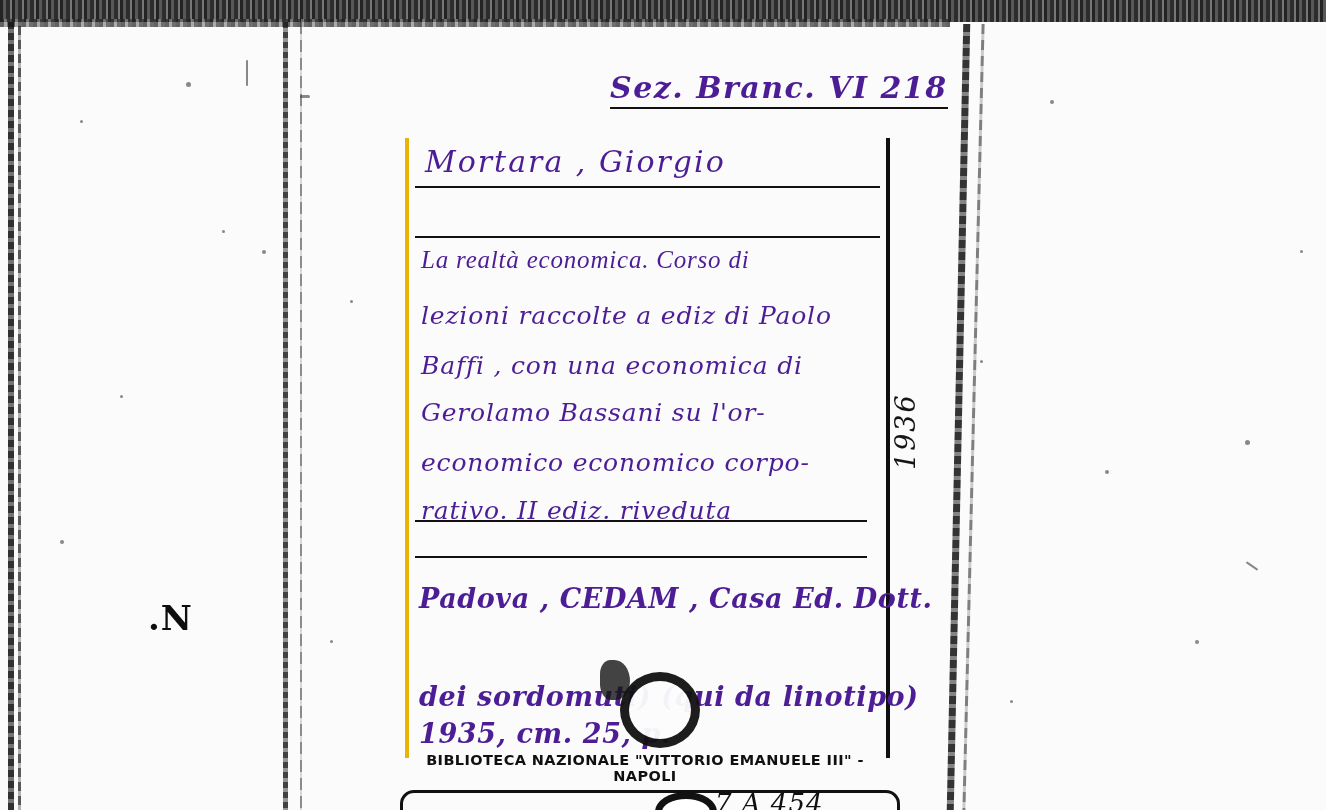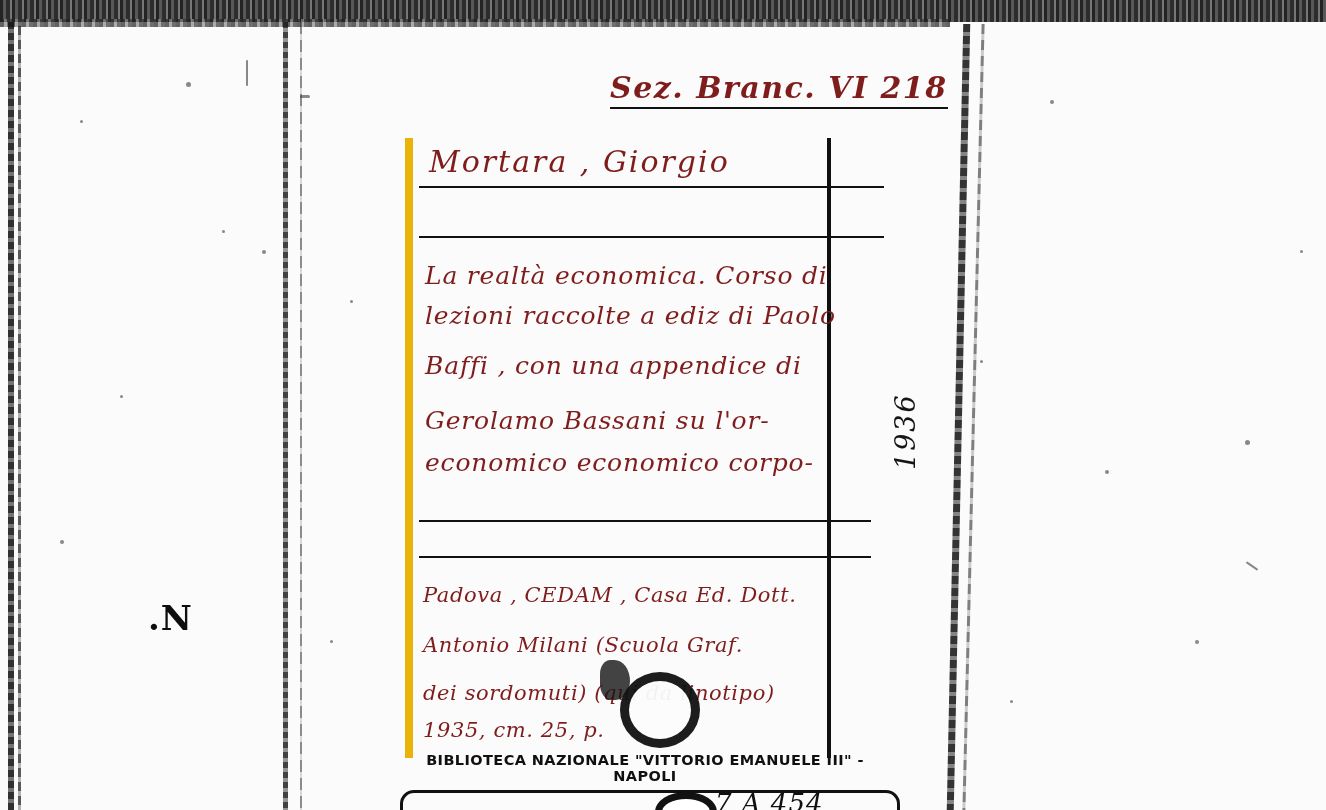--- a/index.html
+++ b/index.html
@@ -67,41 +67,41 @@
     background: repeating-linear-gradient(180deg,#101010 0 8px,#6f6f6f 8px 12px); opacity:.85;
     transform: skewX(-1.2deg); }
   .gutter-f { left: 972px; top: 24px; width: 3px; height: 786px;
     background: repeating-linear-gradient(180deg,#2b2b2b 0 10px,#aaa 10px 16px); opacity:.6;
     transform: skewX(-1.4deg); }
 
   
   .card {
     position: absolute;
     left: 405px; top: 138px;
-    width: 426px; height: 620px;
-    border-left: 8px solid #eab308;
+    width: 485px; height: 620px;
+    border-left: 4px solid #eab308;
     border-right: 4px solid #101010;
     box-sizing: border-box;
   }
   .card-inner { position: relative; width: 100%; height: 100%; }
 
   .rule {
     position: absolute;
     left: 6px;
     width: 465px;
     height: 2px;
     background: #111;
   }
   .rule.short { width: 452px; }
 
   
   .hand {
     position: absolute;
     font-family: "DejaVu Serif", serif;
-    color: #7f1d1d;
+    color: #4c1d95;
     font-style: italic;
     white-space: nowrap;
     letter-spacing: .5px;
   }
 
   .hd-head {
     left: 610px; top: 70px;
     font-size: 30px;
     font-weight: bold;
     letter-spacing: 1.5px;
@@ -116,22 +116,23 @@
   }
 
   .hd-body {
     left: 12px;
     font-size: 25px;
     letter-spacing: .8px;
   }
 
   .hd-imprint {
     left: 10px;
-    font-size: 21px;
+    font-size: 27px;
     letter-spacing: .6px;
+    font-weight: bold;
   }
 
   
   .year-side {
     position: absolute;
     left: 890px; top: 470px;
     font-family: "DejaVu Serif", serif;
     font-style: italic;
     font-size: 27px;
     color: #151515;
@@ -247,31 +248,31 @@
 
   <div class="hand hd-head">Sez. Branc. VI 218</div>
 
   <div class="card">
     <div class="card-inner">
 
       <div class="hand hd-author">Mortara , Giorgio</div>
       <div class="rule" style="top:48px;"></div>
       <div class="rule" style="top:98px;"></div>
 
-      <div class="hand hd-body" style="top:123px;">La realtà economica. Corso di</div>
+      <div class="hand hd-body" style="top:108px;font-family:Liberation Serif, serif;">La realtà economica. Corso di</div>
       <div class="hand hd-body" style="top:163px;">lezioni raccolte a ediz di Paolo</div>
-      <div class="hand hd-body" style="top:213px;">Baffi , con una appendice di</div>
-      <div class="hand hd-body" style="top:268px;">Gerolamo Bassani su l'or-</div>
+      <div class="hand hd-body" style="top:213px;">Baffi , con una economica di</div>
+      <div class="hand hd-body" style="top:260px;">Gerolamo Bassani su l'or-</div>
       <div class="hand hd-body" style="top:310px;">economico economico corpo-</div>
+      <div class="hand hd-body" style="top:358px;">rativo. II ediz. riveduta</div>
 
       <div class="rule short" style="top:382px;"></div>
       <div class="rule short" style="top:418px;"></div>
 
       <div class="hand hd-imprint" style="top:445px;">Padova , CEDAM , Casa Ed. Dott.</div>
-      <div class="hand hd-imprint" style="top:495px;">Antonio Milani (Scuola Graf.</div>
       <div class="hand hd-imprint" style="top:543px;">dei sordomuti) (qui da linotipo)</div>
       <div class="hand hd-imprint" style="top:580px;">1935, cm. 25, p.</div>
 
     </div>
   </div>
 
   <div class="smudge2"></div>
   <div class="smudge"></div>
 
   <div class="year-side">1936</div>

